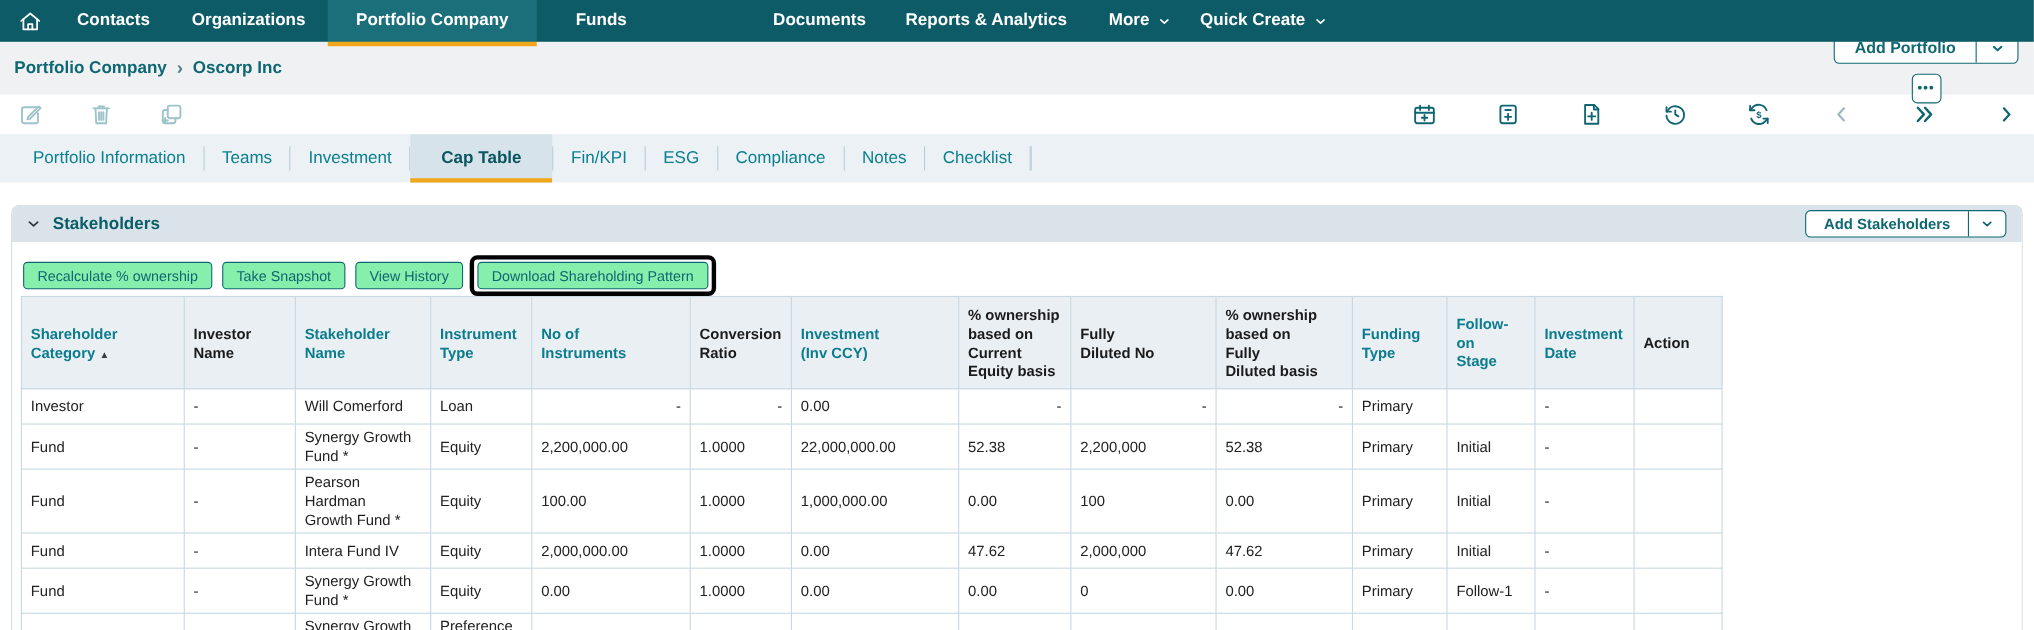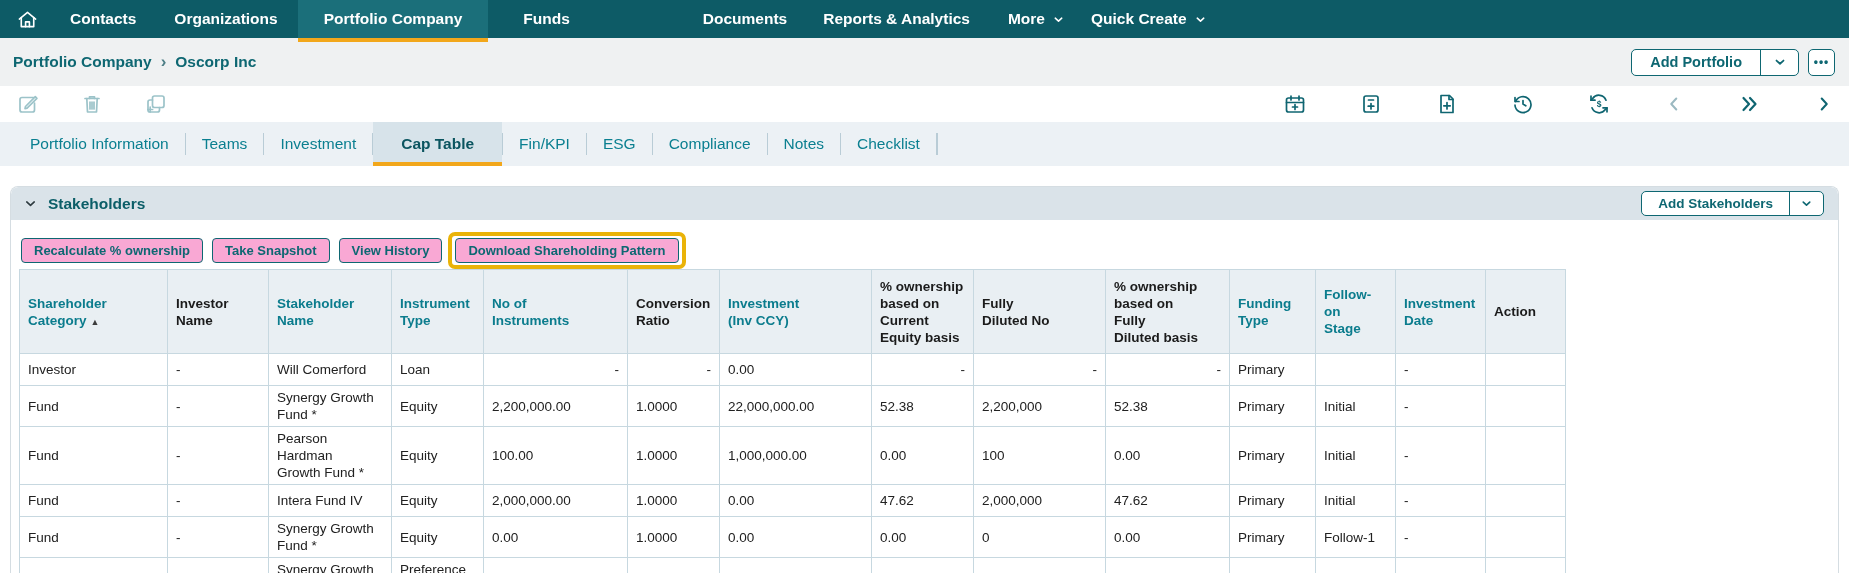--- a/index.html
+++ b/index.html
@@ -13,21 +13,21 @@
     padding:0 4px; cursor:pointer; position:relative; white-space:nowrap; }
   .nav-item .caret { margin-left:7px; display:flex; }
   .nav-item.active { background:#1b6f7a; padding:0 26px; }
   .nav-item.active::after { content:""; position:absolute; left:0; right:0; bottom:-4px; height:4px; background:#f2a71b; }
   svg { display:block; }
 
   
   .crumb-row { height:48px; background:#eff1f2; display:flex; align-items:center; padding:0 14px 0 13px; position:relative; z-index:1;}
   .crumb { font-size:15.5px; font-weight:bold; color:#0e6772; display:flex; align-items:center; gap:9px; }
   .crumb .sep { color:#4d7e86; font-size:17px; font-weight:bold; }
-  .crumb-actions { margin-left:auto; display:flex; align-items:center; gap:9px; }
+  .crumb-actions { margin-left:auto; display:flex; align-items:center; gap:9px;flex-direction:column; }
   .split-btn { display:flex; align-items:center; height:27px; background:#fff; border:1.5px solid #0e6772;
     border-radius:5px; color:#0e6772; font-weight:bold; font-size:14.5px; cursor:pointer; }
   .split-btn .lbl { padding:0 18px; }
   .split-btn .caret-part { width:38px; align-self:stretch; display:flex; align-items:center; justify-content:center;
     border-left:1.5px solid #0e6772; }
   .sq-btn { width:27px; height:27px; background:#fff; border:1.5px solid #0e6772; border-radius:5px;
     color:#0e6772; font-weight:bold; font-size:12px; display:flex; align-items:center; justify-content:center;
     letter-spacing:1px; cursor:pointer; }
 
   
@@ -48,23 +48,23 @@
   
   .panel { margin:0 10px; border:1px solid #d5dde2; border-bottom:none; border-radius:8px 8px 0 0; height:387px; overflow:hidden; background:#fff; }
   .panel-bar { height:33px; background:#dae3e9; border-radius:7px 7px 0 0; display:flex; align-items:center; padding:0 14px 0 12px; }
   .panel-title { font-size:15.5px; font-weight:bold; color:#0b5e68; margin-left:10px; }
   .panel-bar .chev { display:flex; color:#2e3b40; cursor:pointer; }
   .panel-bar .split-btn { margin-left:auto; height:25px; font-size:13.5px; }
   .panel-bar .split-btn .lbl { padding:0 16px; }
   .panel-bar .split-btn .caret-part { width:34px; }
 
   .actions-row { display:flex; align-items:center; gap:9px; height:34px; margin:13px 0 2px 10px; }
-  .act-btn { height:25px; display:inline-flex; align-items:center; padding:0 12px; background:#f9a8d4;
-    border:1.4px solid #0e6772; border-radius:4px; color:#0e6772; font-weight:bold; font-size:13px; cursor:pointer; white-space:nowrap; }
-  .annot { display:inline-flex; border:4px solid #eab308; border-radius:7px; padding:2px 3px; margin:-7px -3px; }
+  .act-btn { height:25px; display:inline-flex; align-items:center; padding:0 12px; background:#86efac;
+    border:1.4px solid #0e6772; border-radius:4px; color:#0e6772; font-weight:normal; font-size:13px; cursor:pointer; white-space:nowrap; }
+  .annot { display:inline-flex; border:4px solid #000000; border-radius:7px; padding:2px 3px; margin:-7px -3px; }
 
   
   table { border-collapse:collapse; table-layout:fixed; margin:2px 0 0 8px; width:1546px; }
   th, td { border:1px solid #c7d8e0; padding:3px 8px; font-size:13.5px; line-height:1.26;
     text-align:left; vertical-align:middle; white-space:pre-line; word-wrap:break-word; }
   thead th { background:#e9eff3; height:84px; font-weight:bold; color:#1b1b1b; }
   thead th.teal { color:#0b7c8d; }
   th .sort-arrow { font-size:9px; color:#3c3c3c; margin-left:4px; white-space:nowrap; }
   td { color:#212121; height:32px; background:#fff; }
   td.dash-r { text-align:right; }

